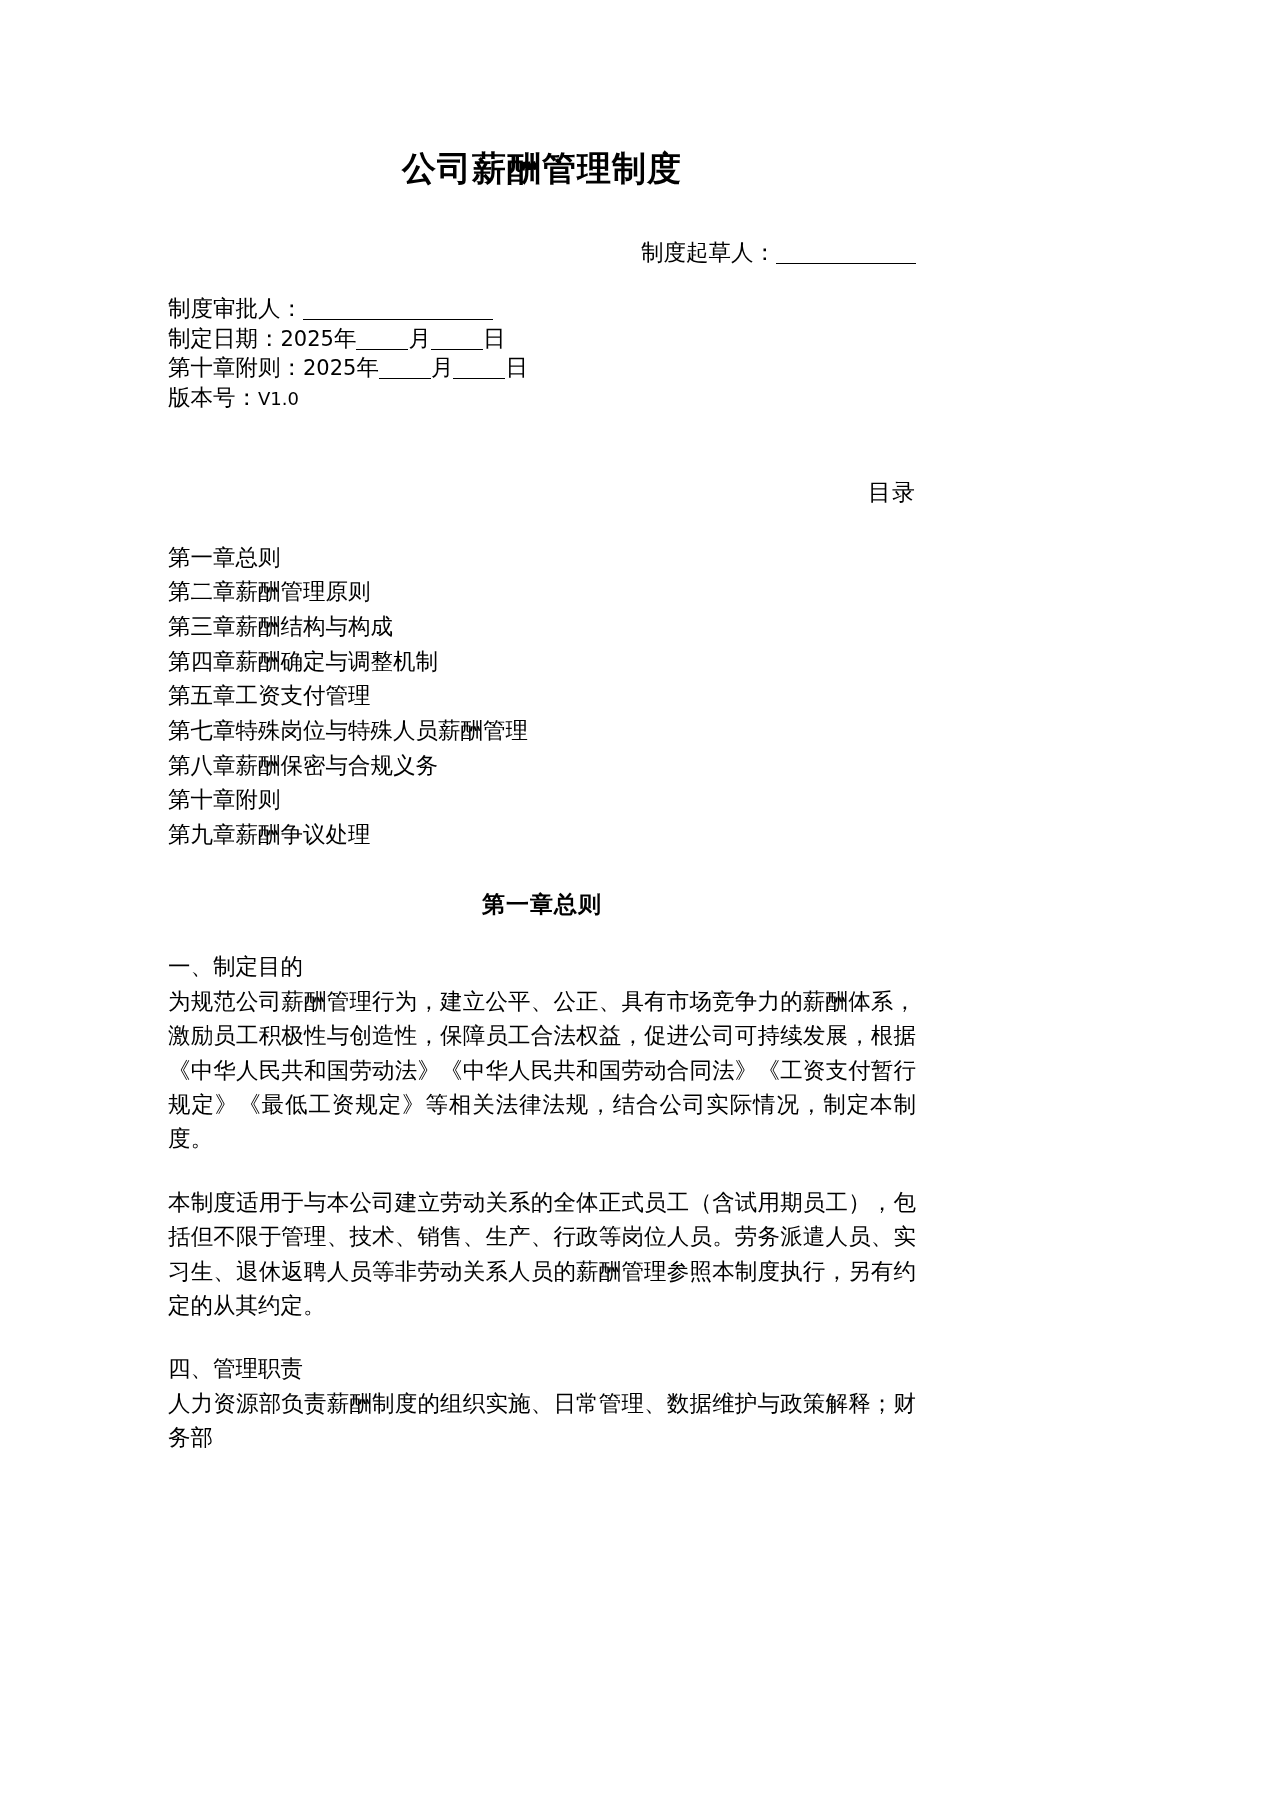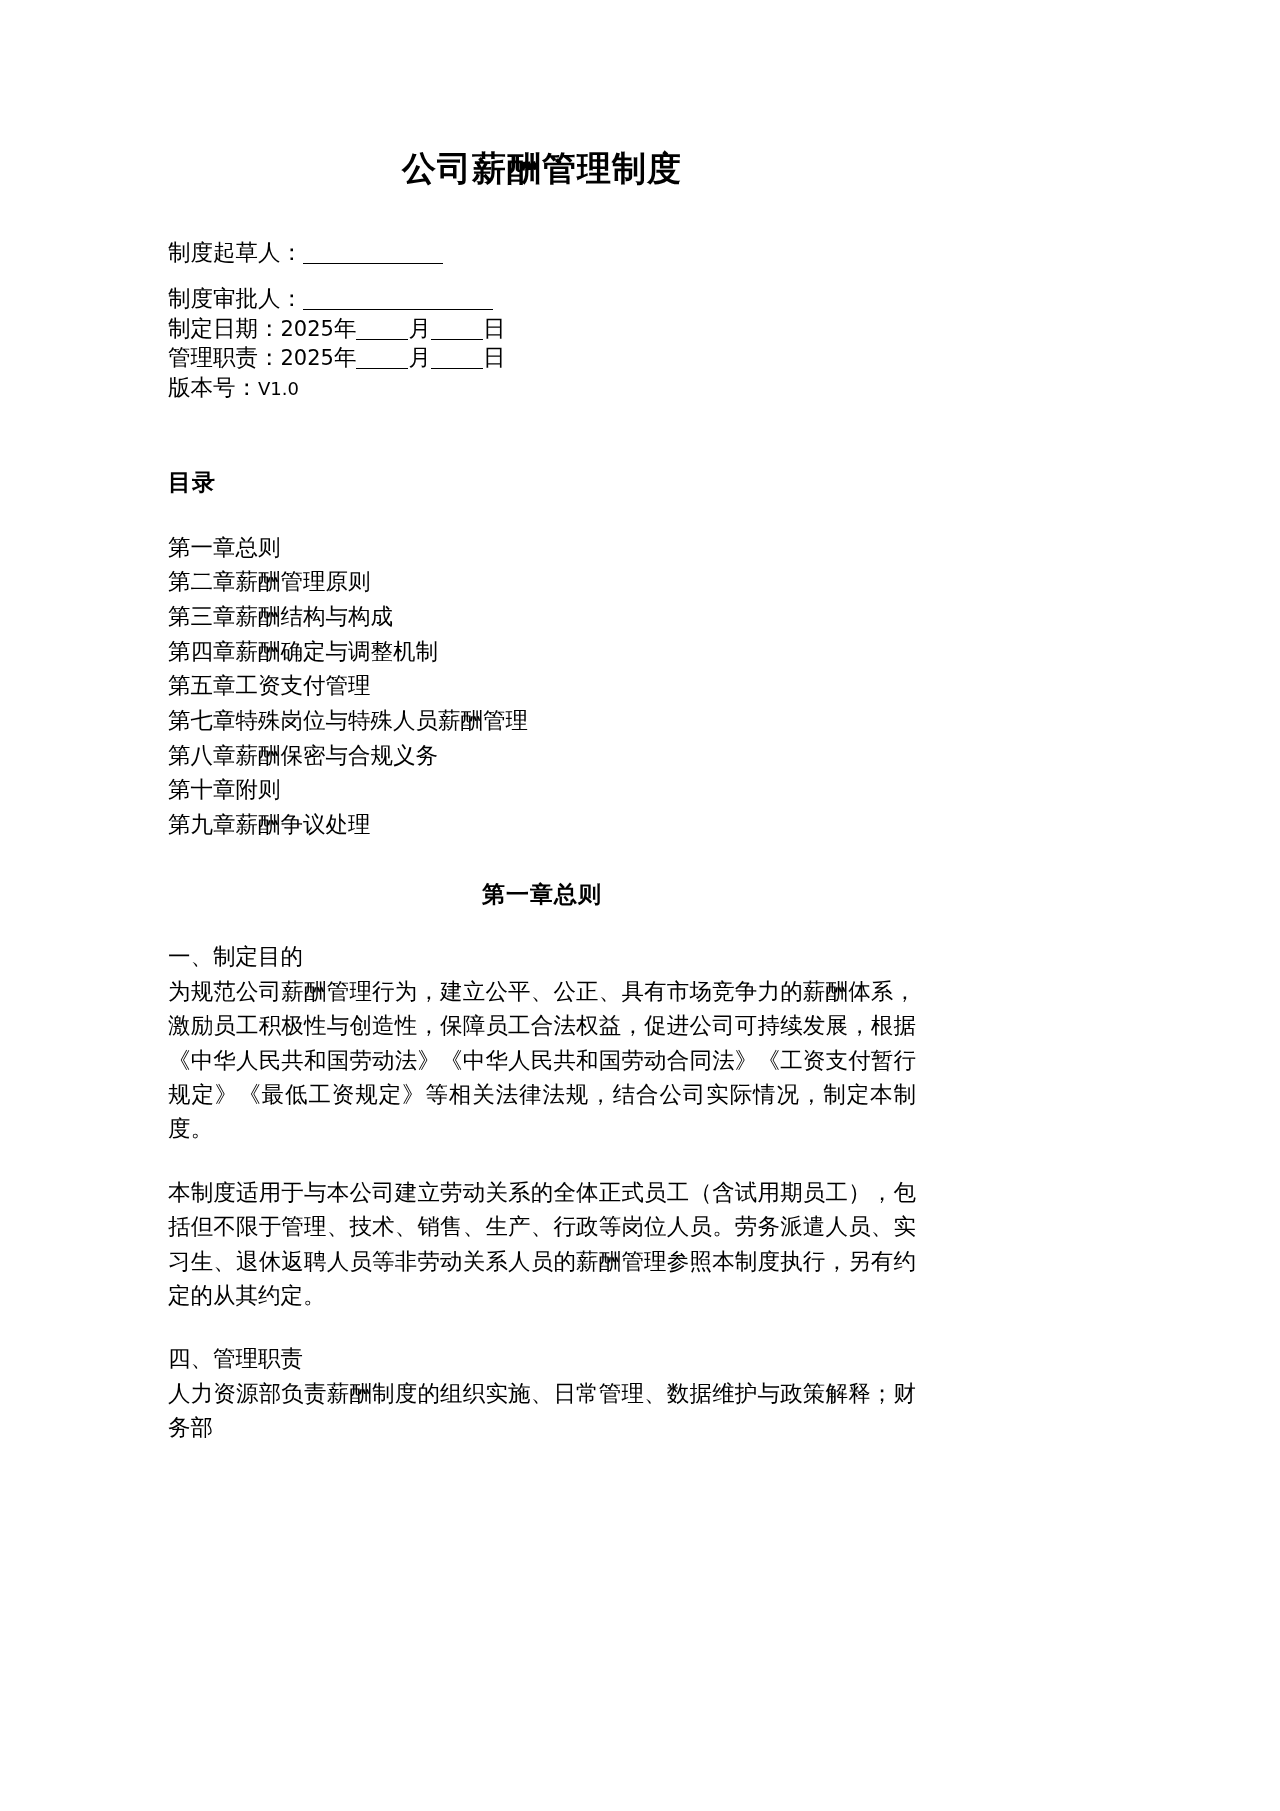--- a/index.html
+++ b/index.html
@@ -34,38 +34,39 @@
   .meta-block {
     margin-top: 48px;
     font-size: 22.5px;
     line-height: 1.0;
   }
   .meta-line {
     white-space: nowrap;
     line-height: 1.32;
   }
   .meta-line.spaced {
-    margin-bottom: 16px;
+    margin-bottom: 26px;
+    text-align: right;
   }
   .blank-rule {
     display: inline-block;
     border-bottom: 1.6px solid #000;
     vertical-align: -4px;
     height: 0;
   }
   .blank-sm { width: 52px; }
   .blank-md { width: 140px; }
   .blank-lg { width: 190px; }
   .num { font-family: "DejaVu Sans", "Liberation Sans", sans-serif; font-size: 21px; text-align: center; }
   .ver { font-family: "DejaVu Sans", "Liberation Sans", sans-serif; font-size: 18px; }
 
   .toc-title {
-    text-align: left;
+    text-align: right;
     font-size: 23px;
-    font-weight: bold;
+    font-weight: normal;
     margin: 64px 0 0 0;
     letter-spacing: 1px;
   }
   .toc-list {
     margin: 32px 0 0 0;
     font-size: 22.5px;
     line-height: 1.54;
   }
   .toc-item { white-space: nowrap; }
 
@@ -109,21 +110,21 @@
 
     <div class="meta-line">
       <span>制度审批人：</span><span class="blank-rule blank-lg"></span>
     </div>
 
     <div class="meta-line">
       <span>制定日期：</span><span class="num">2025</span><span>年</span><span class="blank-rule blank-sm"></span><span>月</span><span class="blank-rule blank-sm"></span><span>日</span>
     </div>
 
     <div class="meta-line">
-      <span>管理职责：</span><span class="num">2025</span><span>年</span><span class="blank-rule blank-sm"></span><span>月</span><span class="blank-rule blank-sm"></span><span>日</span>
+      <span>第十章附则：</span><span class="num">2025</span><span>年</span><span class="blank-rule blank-sm"></span><span>月</span><span class="blank-rule blank-sm"></span><span>日</span>
     </div>
 
     <div class="meta-line">
       <span>版本号：</span><span class="ver">V1.0</span>
     </div>
 
   </div>
 
   <h2 class="toc-title">目录</h2>
 

